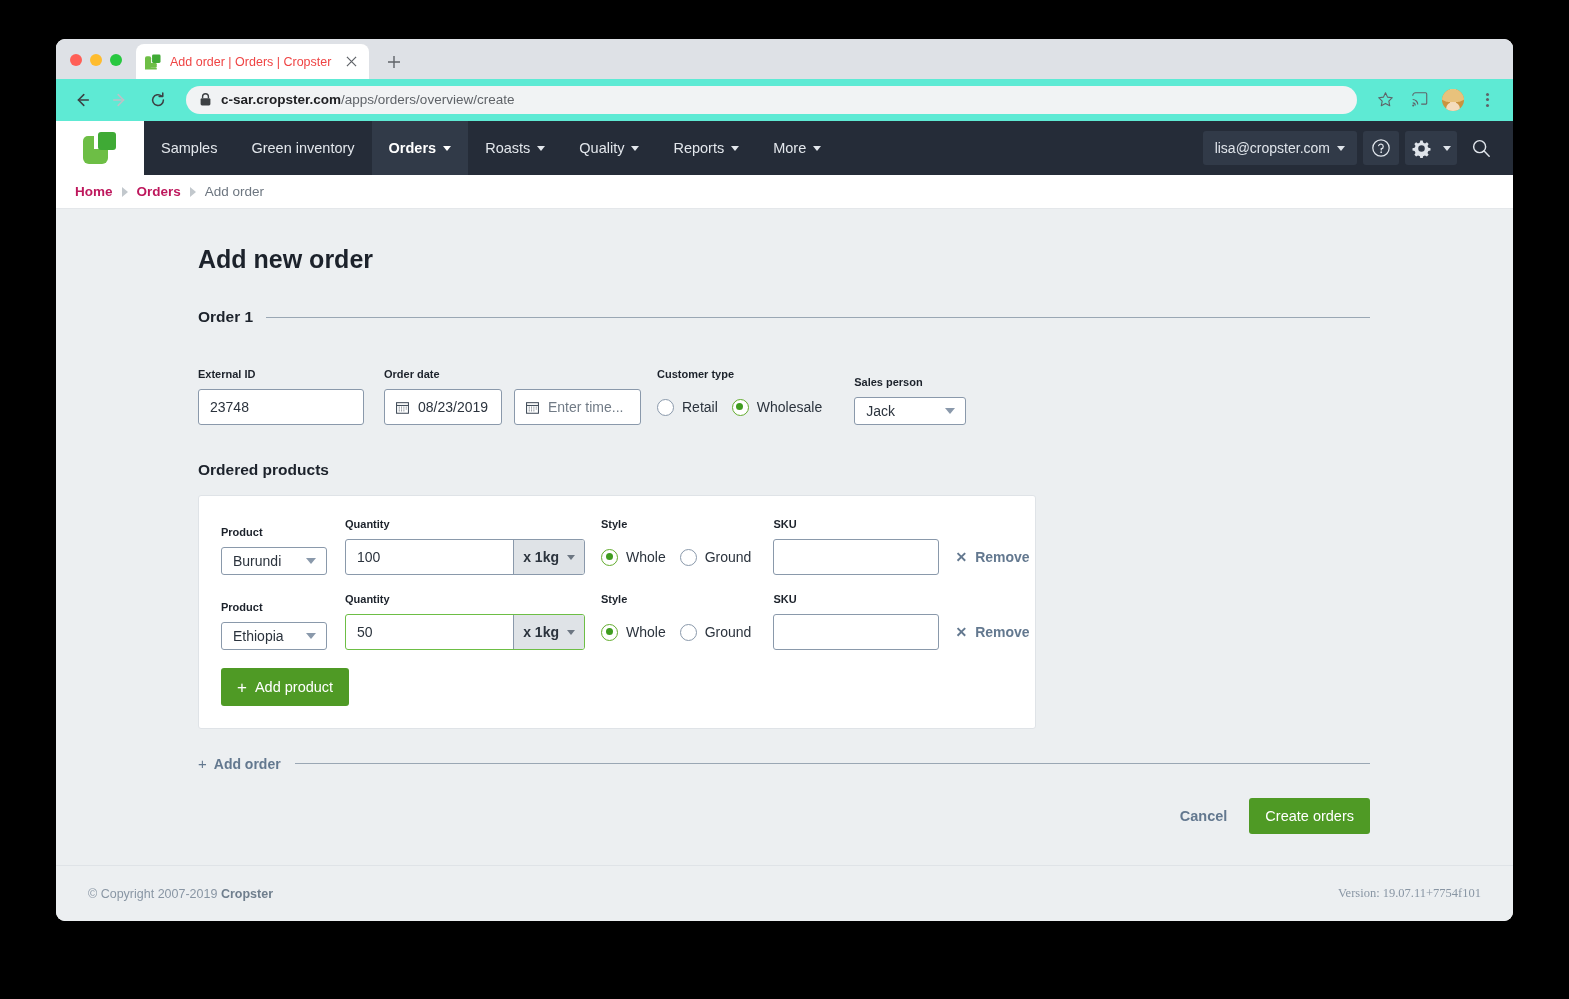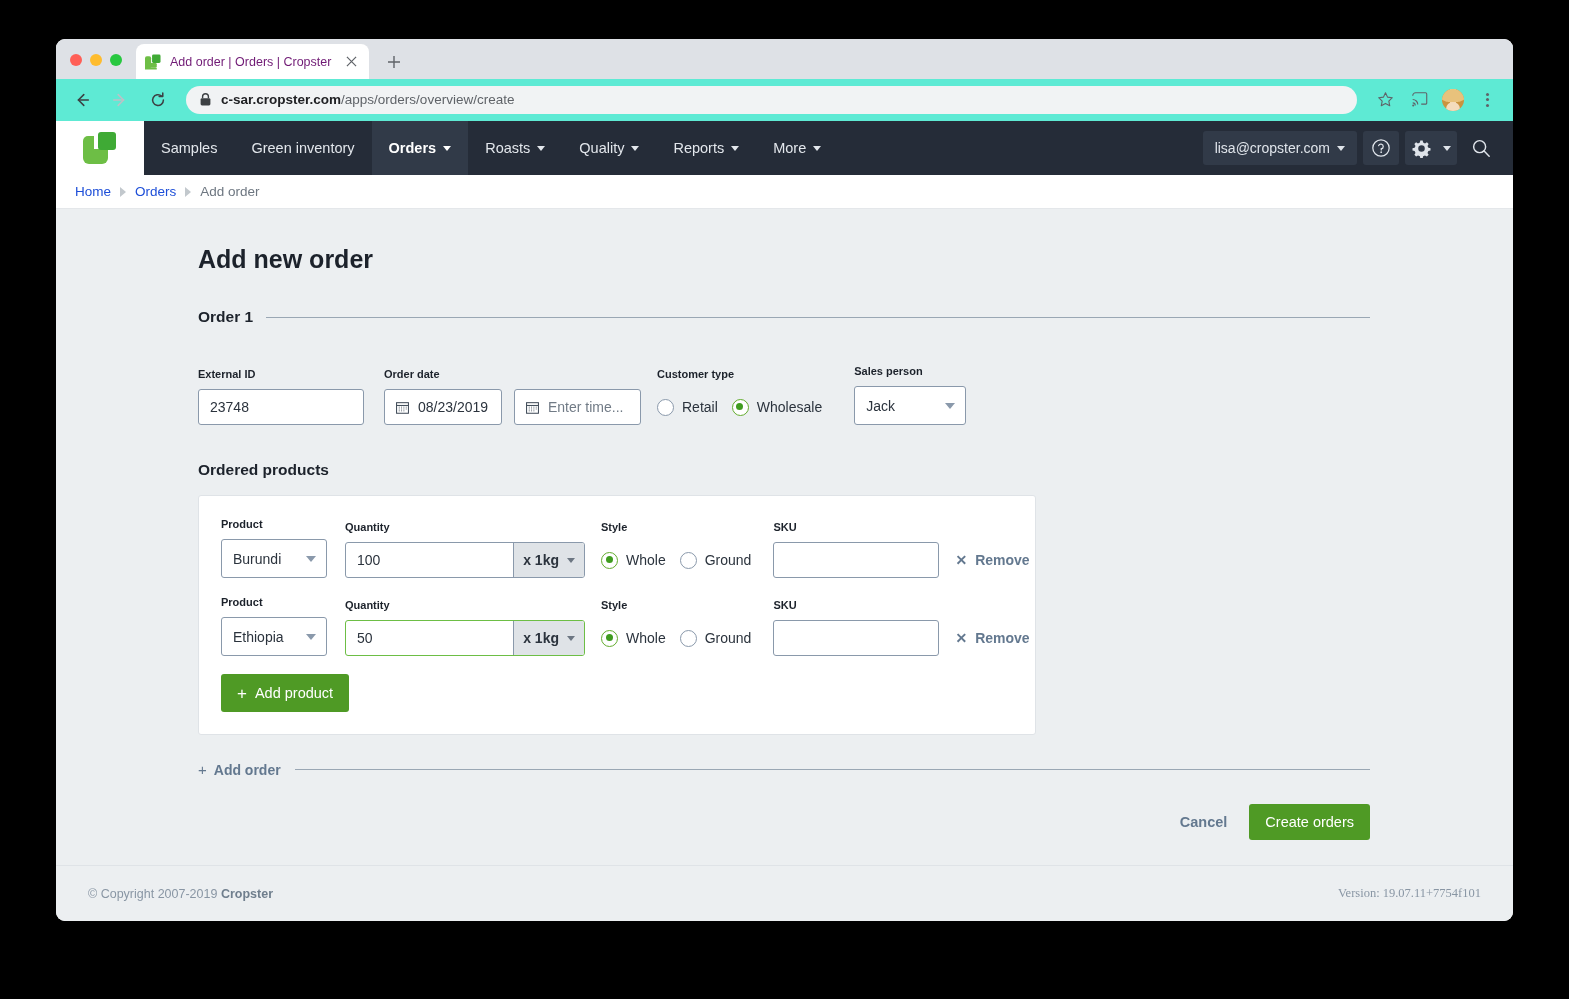--- a/index.html
+++ b/index.html
@@ -38,21 +38,21 @@
     position: absolute;
     left: 80px; top: 5px;
     width: 233px; height: 35px;
     background: #ffffff;
     border-radius: 8px 8px 0 0;
     display: flex; align-items: center;
     padding: 0 9px;
   }
   .tab-favicon { width: 16px; height: 16px; flex: 0 0 16px; position: relative; margin-right: 9px;}
   .tab-title {
-    font-size: 12.5px; color: #701a75;
+    font-size: 12.5px; color: #ef4444;
     white-space: nowrap; overflow: hidden;
     flex: 1;
   }
   .tab-close {
     width: 18px; height: 18px; flex: 0 0 18px;
     display: flex; align-items: center; justify-content: center;
     color: #5f6368; font-size: 14px; line-height: 1;
   }
   .new-tab {
     position: absolute; left: 325px; top: 10px;
@@ -184,21 +184,21 @@
 
   
   .breadcrumb {
     height: 34px;
     background: #ffffff;
     display: flex; align-items: center;
     padding-left: 19px;
     font-size: 13.5px;
     border-bottom: 1px solid #e4e7ea;
   }
-  .crumb-link { color: #1d4ed8; font-weight: normal; }
+  .crumb-link { color: #be185d; font-weight: bold; }
   .crumb-sep {
     display: inline-block;
     margin: 0 9px;
     border-top: 5px solid transparent;
     border-bottom: 5px solid transparent;
     border-left: 6px solid #c2c8cd;
   }
   .crumb-current { color: #6d7680; }
 
   
@@ -233,21 +233,21 @@
     border: 1px solid #8a99ab;
     border-radius: 3px;
     background: #ffffff;
     display: flex; align-items: center;
     padding: 0 11px;
     font-size: 14px; color: #2b333d;
   }
   .placeholder { color: #717b86; }
   .input .cal-icon { margin-right: 9px; display: flex; color: #3f4a57; }
   .select {
-    height: 39px;
+    height: 28px;
     border: 1px solid #8a99ab;
     border-radius: 3px;
     background: #ffffff;
     display: flex; align-items: center; justify-content: space-between;
     padding: 0 10px 0 11px;
     font-size: 14px; color: #2b333d;
   }
   .select .dd {
     border-left: 5px solid transparent;
     border-right: 5px solid transparent;

